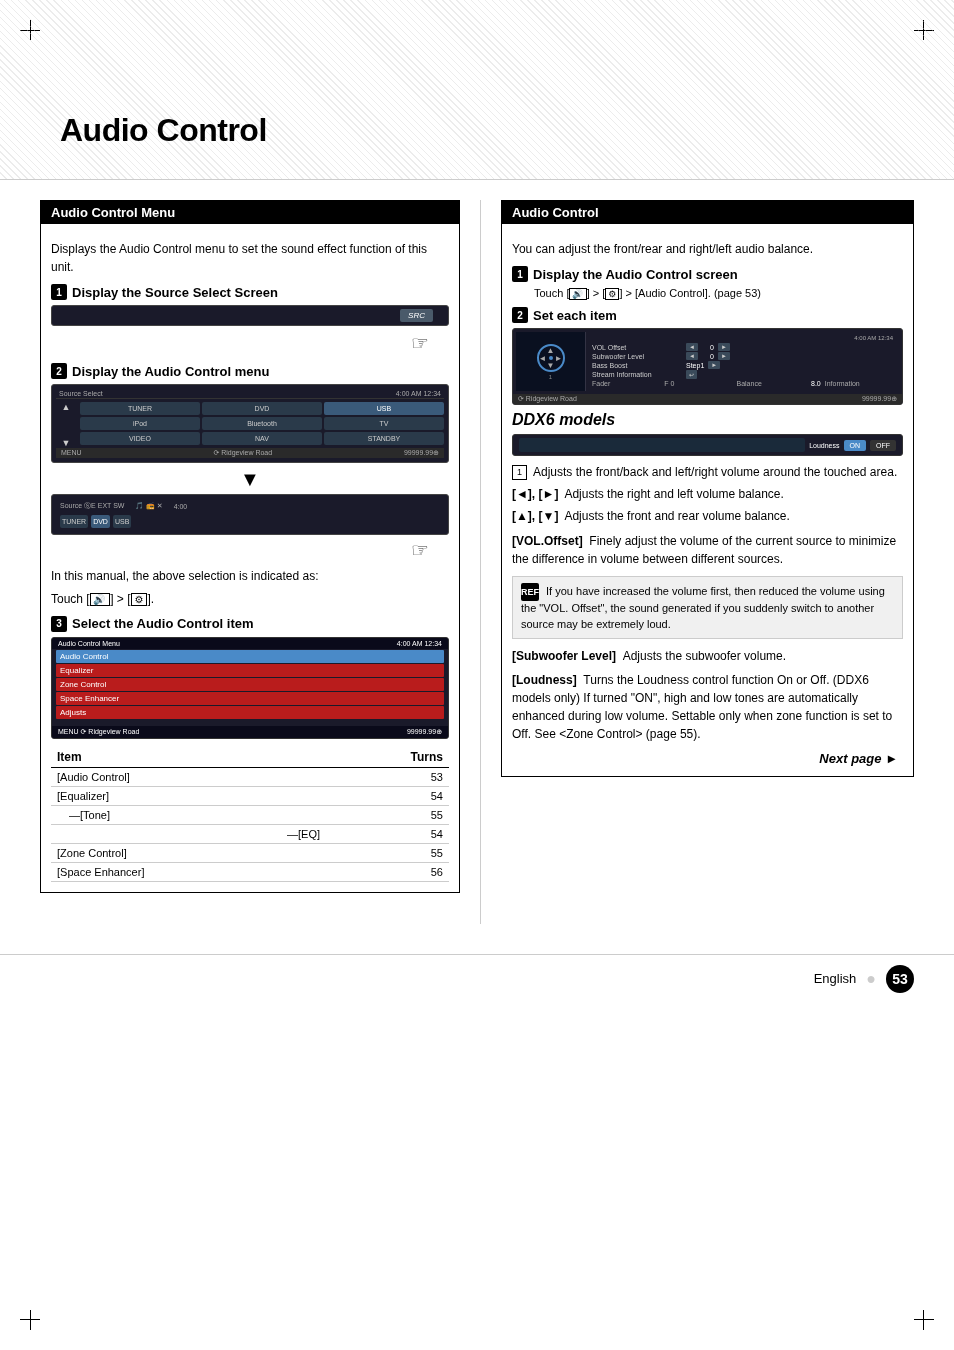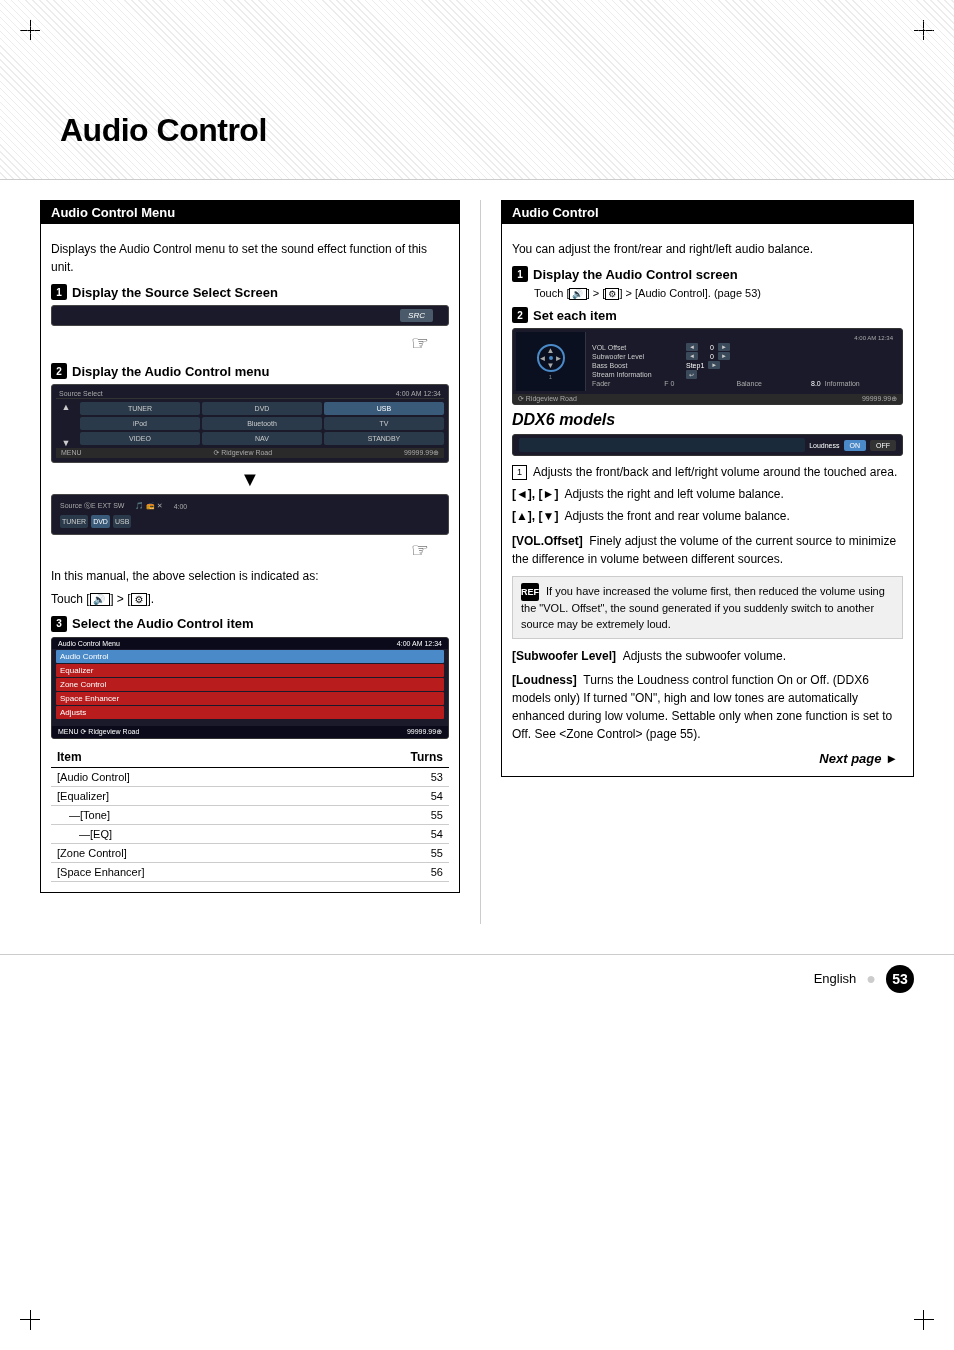--- a/index.html
+++ b/index.html
@@ -203,21 +203,21 @@
     }
     .item-table td {
       border-bottom: 0.5px solid #ccc;
       padding: 3px 6px;
       font-size: 11px;
     }
     .item-table td:last-child {
       text-align: right;
     }
     .indent1 { padding-left: 18px !important; }
-    .indent2 { padding-left: 28px !important; }
+    .indent2 { padding-left: 28px !important; text-align: right; }
 
     
     .ac-screen {
       background: #1a1a2a;
       border: 1px solid #333;
       border-radius: 3px;
       margin: 5px 0;
       color: #fff;
       overflow: hidden;
     }

